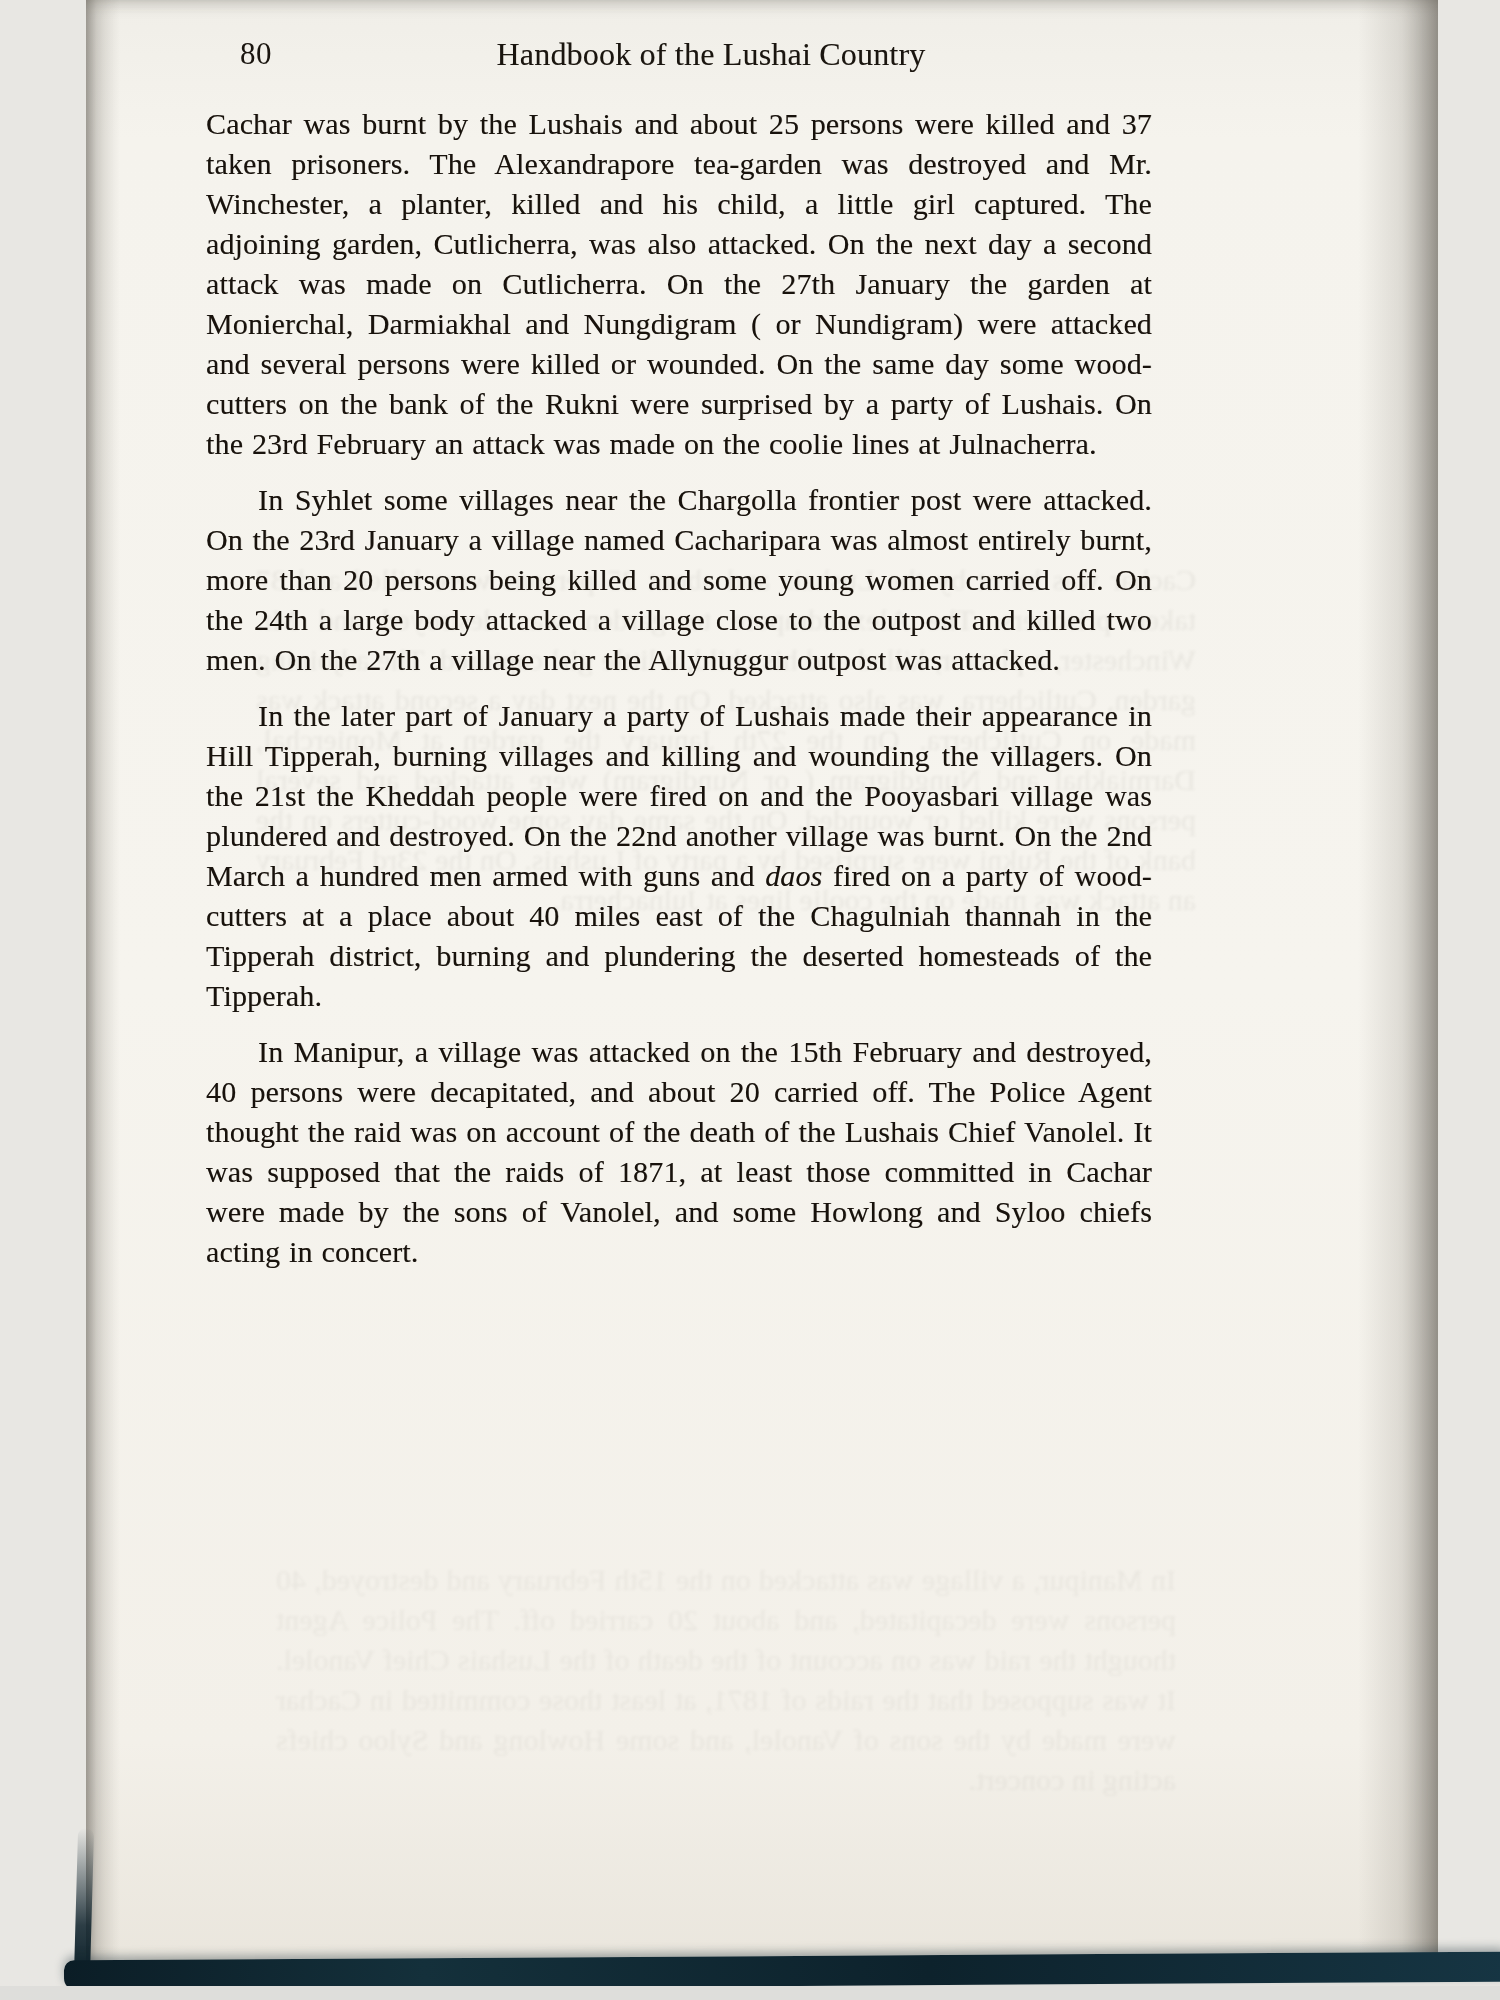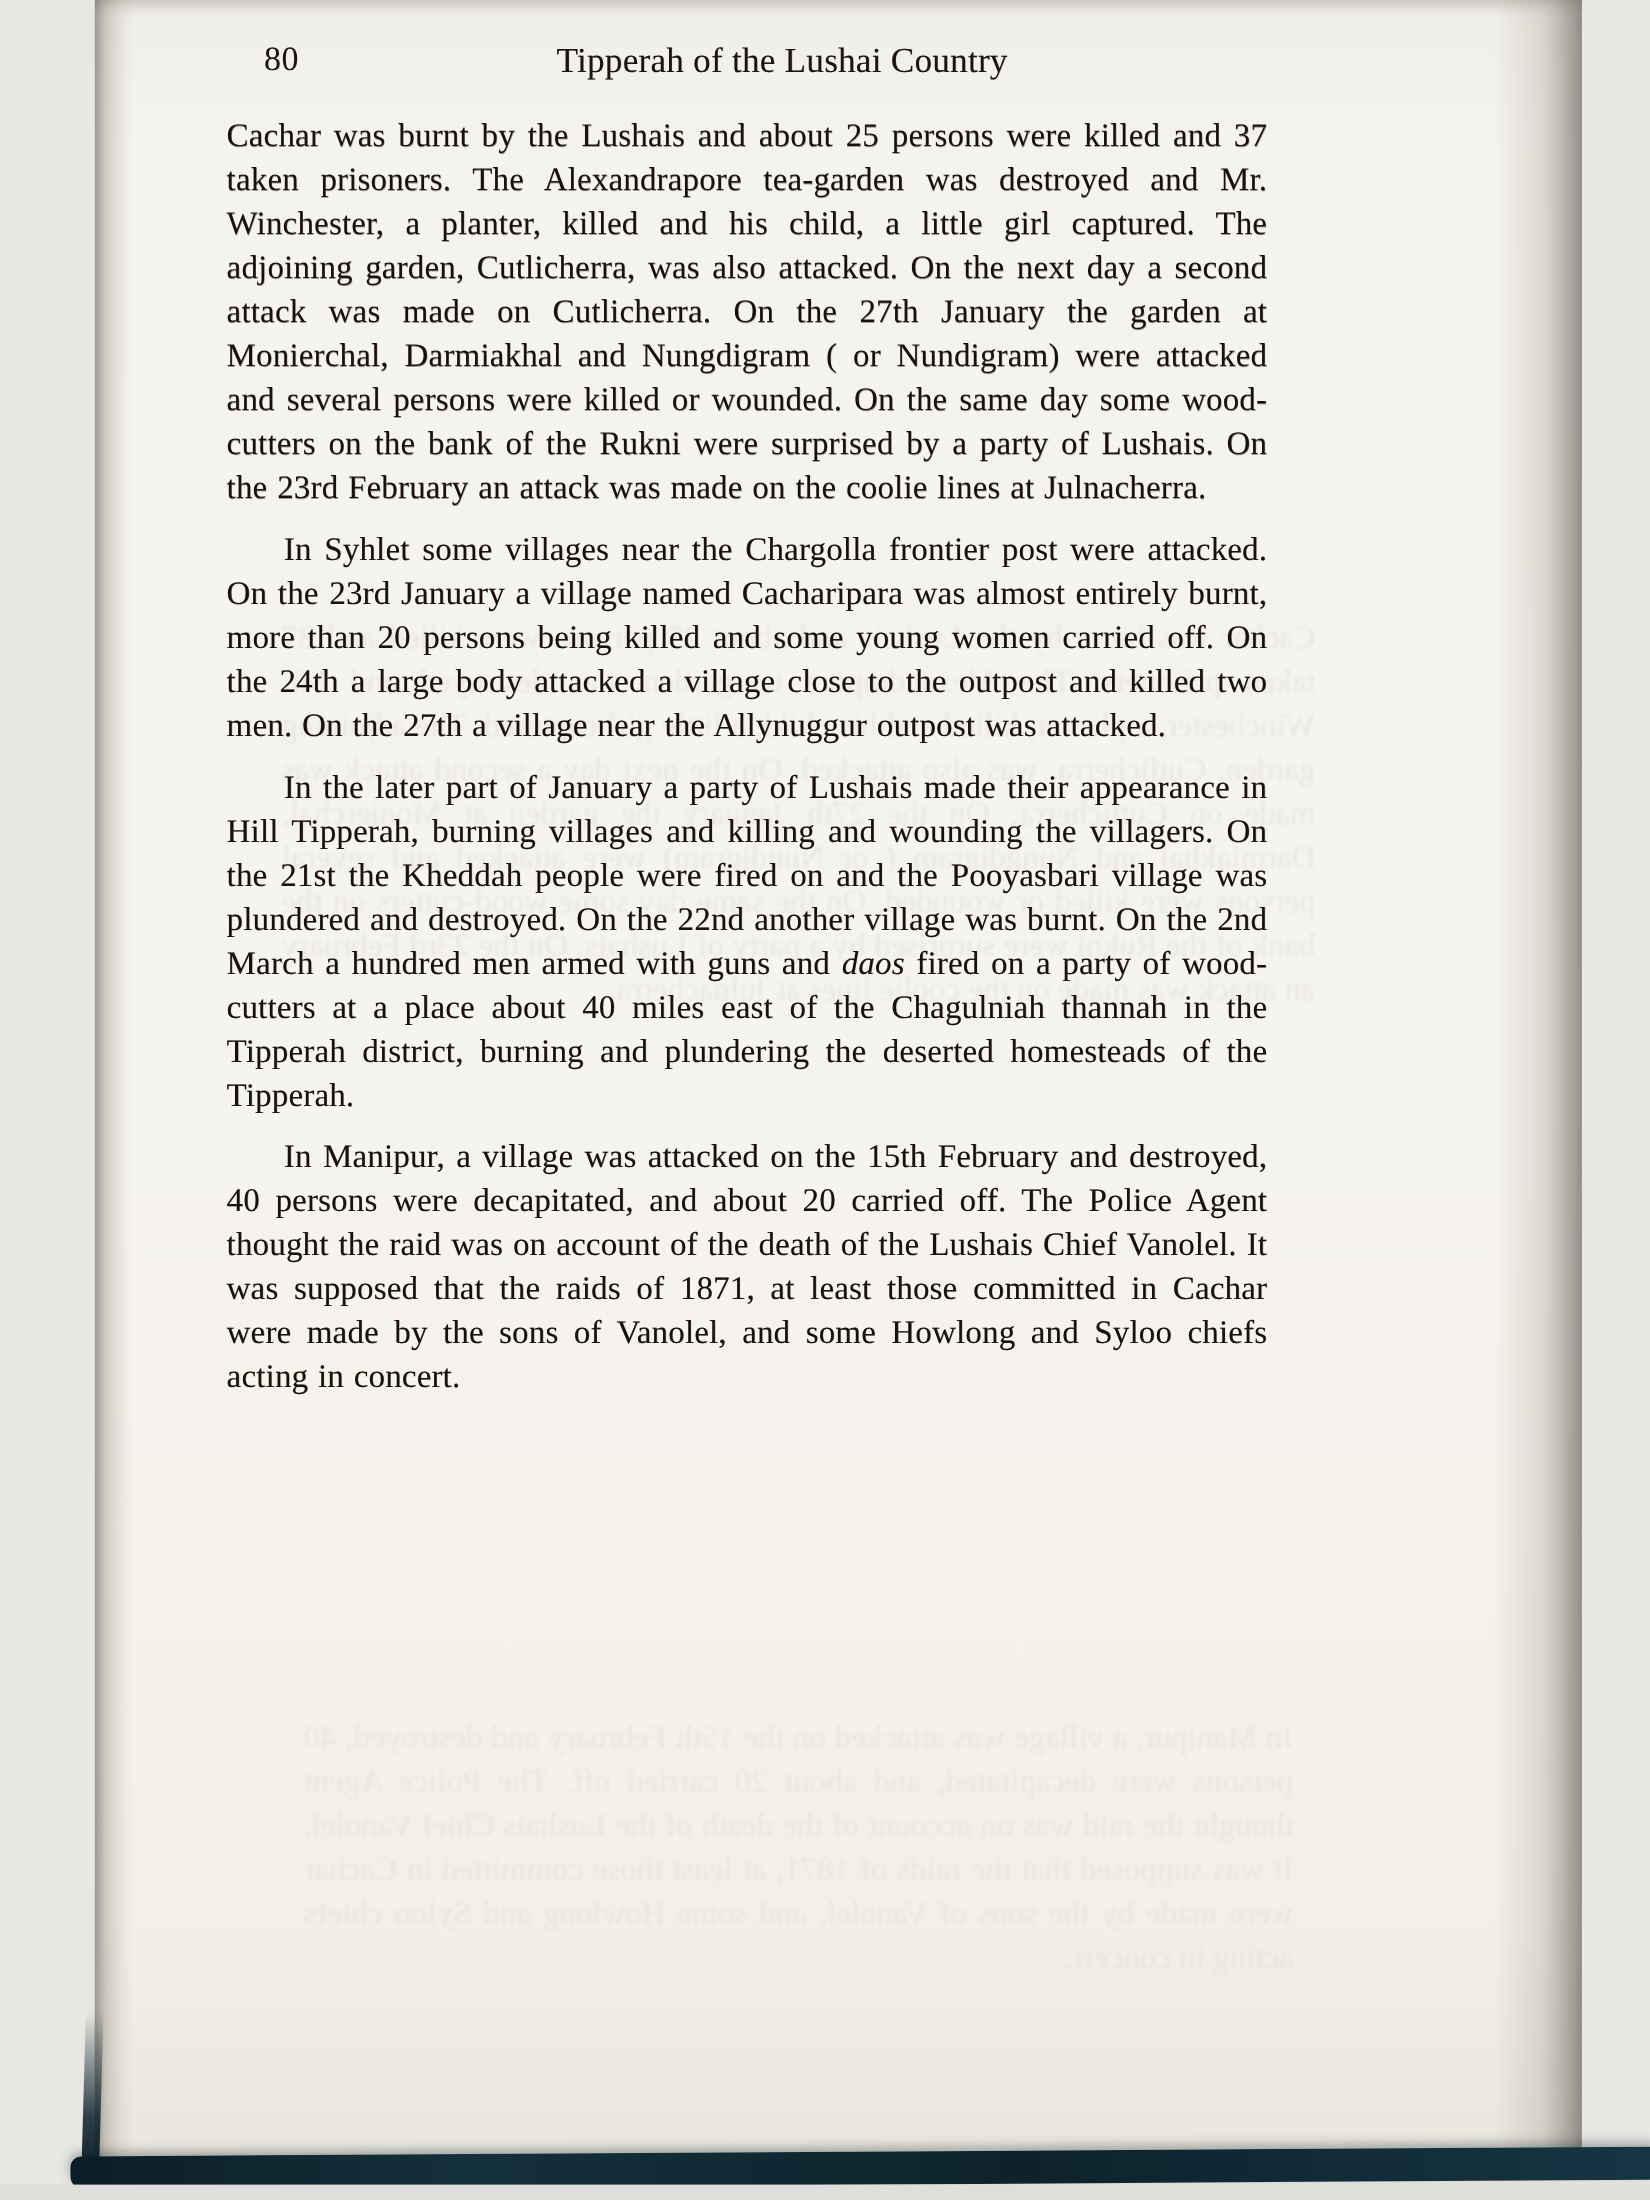--- a/index.html
+++ b/index.html
@@ -148,21 +148,21 @@
 
   <div class="ghost ghost-1" aria-hidden="true">
     <span>Cachar was burnt by the Lushais and about 25 persons were killed and 37 taken prisoners. The Alexandrapore tea-garden was destroyed and Mr. Winchester, a planter, killed and his child, a little girl captured. The adjoining garden, Cutlicherra, was also attacked. On the next day a second attack was made on Cutlicherra. On the 27th January the garden at Monierchal, Darmiakhal and Nungdigram ( or Nundigram) were attacked and several persons were killed or wounded. On the same day some wood-cutters on the bank of the Rukni were surprised by a party of Lushais. On the 23rd February an attack was made on the coolie lines at Julnacherra.</span>
   </div>
   <div class="ghost ghost-2" aria-hidden="true">
     <span>In Manipur, a village was attacked on the 15th February and destroyed, 40 persons were decapitated, and about 20 carried off. The Police Agent thought the raid was on account of the death of the Lushais Chief Vanolel. It was supposed that the raids of 1871, at least those committed in Cachar were made by the sons of Vanolel, and some Howlong and Syloo chiefs acting in concert.</span>
   </div>
 
   <div class="page-header">
     <span class="page-number">80</span>
-    <span class="running-title">Tipperah of the Lushai Country</span>
+    <span class="running-title">Handbook of the Lushai Country</span>
   </div>
 
   <div class="bodytext">
     <p class="first">Cachar was burnt by the Lushais and about 25 persons were killed and 37 taken prisoners. The Alexandrapore tea-garden was destroyed and Mr. Winchester, a planter, killed and his child, a little girl captured. The adjoining garden, Cutlicherra, was also attacked. On the next day a second attack was made on Cutlicherra. On the 27th January the garden at Monierchal, Darmiakhal and Nungdigram ( or Nundigram) were attacked and several persons were killed or wounded. On the same day some wood-cutters on the bank of the Rukni were surprised by a party of Lushais. On the 23rd February an attack was made on the coolie lines at Julnacherra.</p>
     <p>In Syhlet some villages near the Chargolla frontier post were attacked. On the 23rd January a village named Cacharipara was almost entirely burnt, more than 20 persons being killed and some young women carried off. On the 24th a large body attacked a village close to the outpost and killed two men. On the 27th a village near the Allynuggur outpost was attacked.</p>
     <p><span>In the later part of January a party of Lushais made their appearance in Hill Tipperah, burning villages and killing and wounding the villagers. On the 21st the Kheddah people were fired on and the Pooyasbari village was plundered and destroyed. On the 22nd another village was burnt. On the 2nd March a hundred men armed with guns and </span><em>daos</em><span> fired on a party of wood-cutters at a place about 40 miles east of the Chagulniah thannah in the Tipperah district, burning and plundering the deserted homesteads of the Tipperah.</span></p>
     <p>In Manipur, a village was attacked on the 15th February and destroyed, 40 persons were decapitated, and about 20 carried off. The Police Agent thought the raid was on account of the death of the Lushais Chief Vanolel. It was supposed that the raids of 1871, at least those committed in Cachar were made by the sons of Vanolel, and some Howlong and Syloo chiefs acting in concert.</p>
   </div>
 
 </div>

